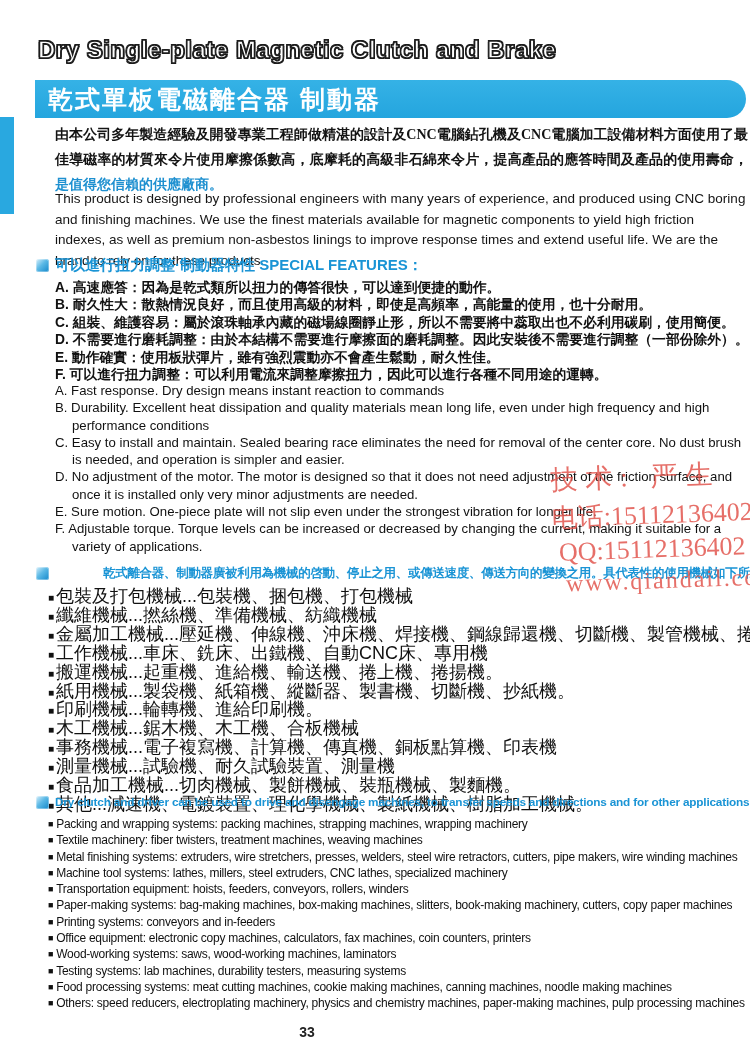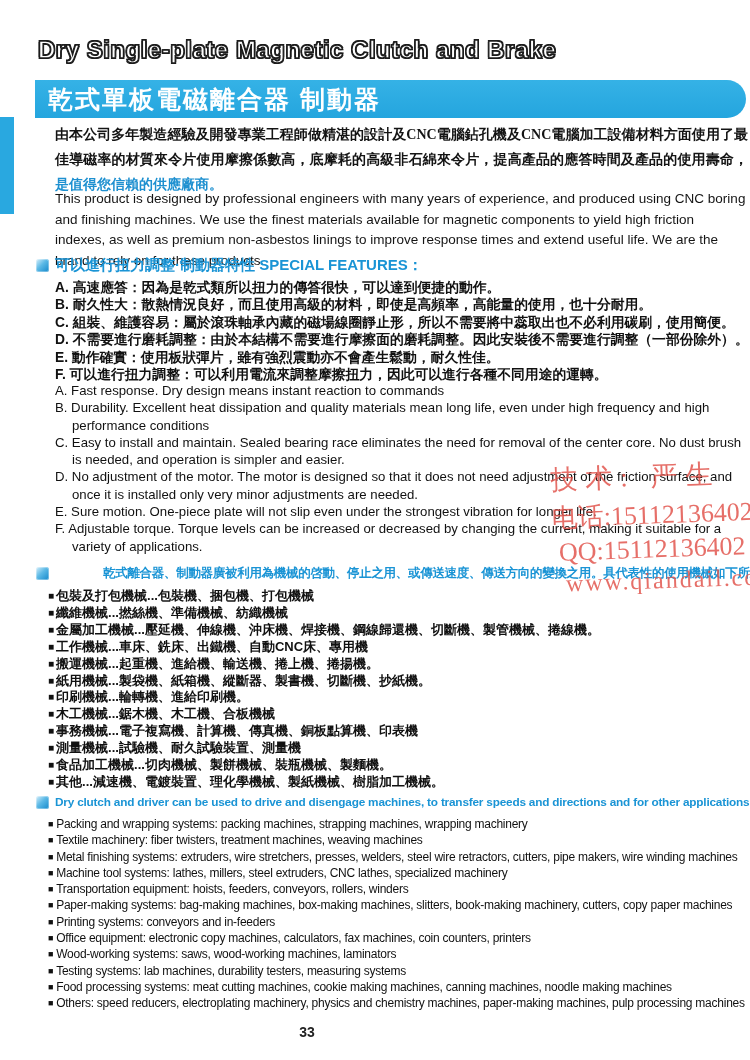--- a/index.html
+++ b/index.html
@@ -69,21 +69,21 @@
   }
 
   .feat-en { left:55px; top:382px; width:697px; }
   .feat-en li {
     font-size:13.2px; line-height:17.3px;
     padding-left:17px; text-indent:-17px;
   }
 
   .apps-zh { left:48px; top:588px; width:700px; }
   .apps-zh li {
-    font-size:13px; font-weight:bold; line-height:16.9px; white-space:nowrap;
+    font-size:18px; font-weight:normal; line-height:16.9px; white-space:nowrap;
   }
   .apps-zh li::before { content:"■"; font-size:10px; vertical-align:1px; margin-right:2px; }
 
   .apps-en { left:48px; top:816px; width:702px; }
   .apps-en li {
     font-size:12px; line-height:16.3px; white-space:nowrap; letter-spacing:-0.25px;
   }
   .apps-en li::before { content:"■"; font-size:9px; vertical-align:1px; margin-right:3px; }
 
   .watermark {

